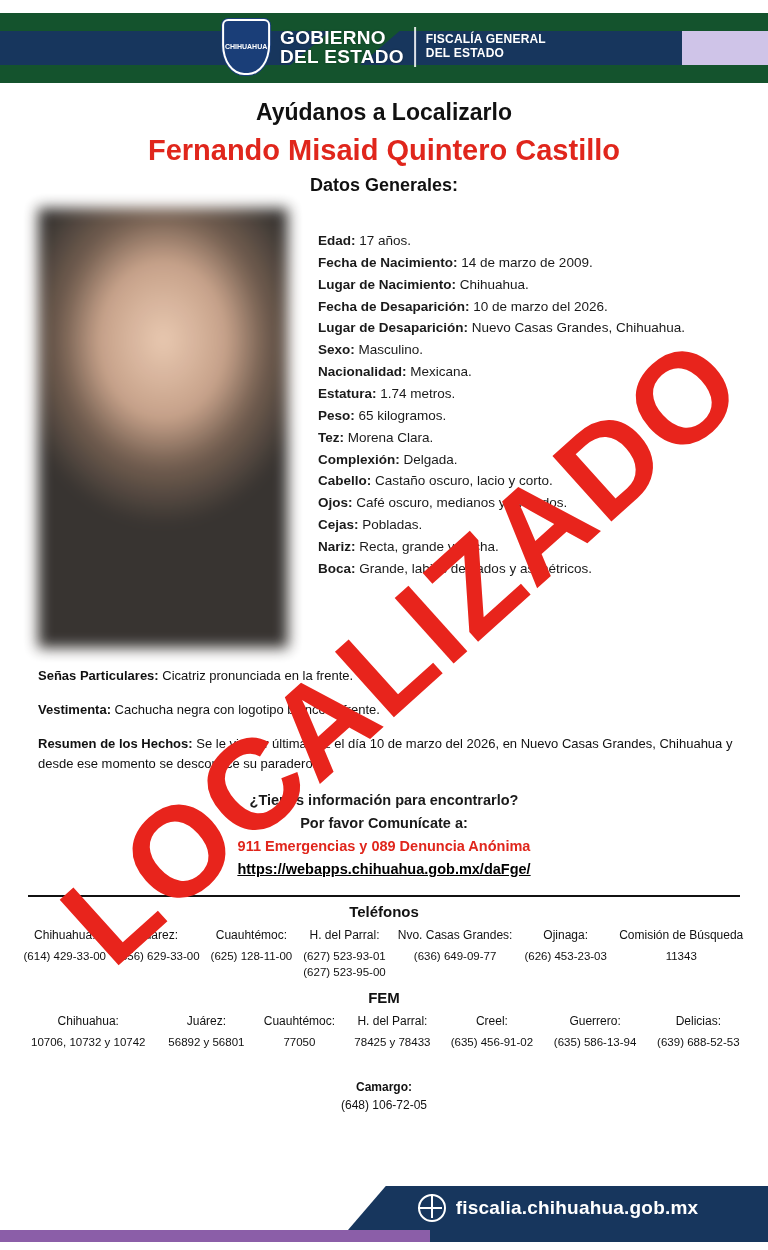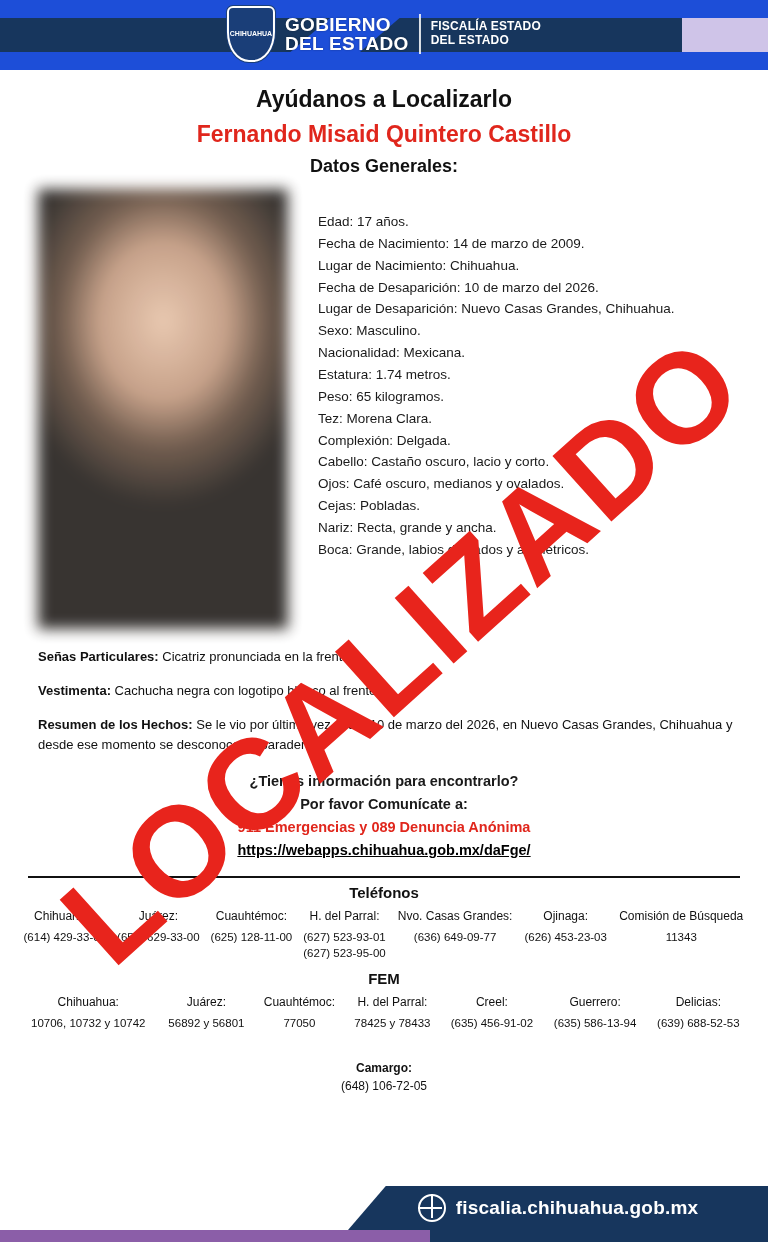--- a/index.html
+++ b/index.html
@@ -13,22 +13,23 @@
     position: relative;
     overflow: hidden;
     font-family: "Liberation Sans", sans-serif;
     color: #111;
   }
 
   
   .header {
     position: relative;
     height: 70px;
-    background: #1d4ed8;
+    background: #14532d;
     overflow: hidden;
+    margin-top: 13px;
   }
   .header .blue-left {
     position: absolute;
     left: 0; top: 18px;
     width: 330px; height: 34px;
     background: #17365d;
     clip-path: polygon(0 0, 100% 0, 88% 100%, 0 100%);
   }
   .header .blue-right {
     position: absolute;
@@ -94,21 +95,21 @@
   
   .title-main {
     text-align: center;
     font-size: 23px;
     font-weight: bold;
     color: #111;
     margin: 16px 0 8px;
   }
   .title-name {
     text-align: center;
-    font-size: 23px;
+    font-size: 29px;
     font-weight: bold;
     color: #e0261c;
     margin: 0 0 8px;
   }
   .title-sub {
     text-align: center;
     font-size: 18px;
     font-weight: bold;
     color: #111;
     margin: 0 0 12px;
@@ -131,21 +132,21 @@
     opacity: .95;
   }
   .details {
     flex: 1 1 auto;
     font-size: 13.5px;
     line-height: 1.62;
     color: #1a1a1a;
     padding-top: 22px;
   }
   .details div { white-space: normal; }
-  .details b { font-weight: normal; margin-top: 16px; }
+  .details b { font-weight: bold; margin-top: 16px; }
 
   
   .notes {
     padding: 18px 16px 0 38px;
     font-size: 13px;
     line-height: 1.55;
   }
   .notes p { margin: 0 0 14px; }
   .notes b { font-weight: bold; }
 
@@ -283,21 +284,21 @@
   <div class="brand">
     <div class="shield">
       <span>CHIHUAHUA</span>
     </div>
     <div class="gob-text">
       <span>GOBIERNO</span>
       <span class="l2">DEL ESTADO</span>
     </div>
     <div class="divider-v"></div>
     <div class="fge-text">
-      <span>FISCALÍA ESTADO</span>
+      <span>FISCALÍA GENERAL</span>
       <span class="l2">DEL ESTADO</span>
     </div>
   </div>
 </div>
 
 <div class="title-main">Ayúdanos a Localizarlo</div>
 <div class="title-name">Fernando Misaid Quintero Castillo</div>
 <div class="title-sub">Datos Generales:</div>
 
 <div class="main-row">

